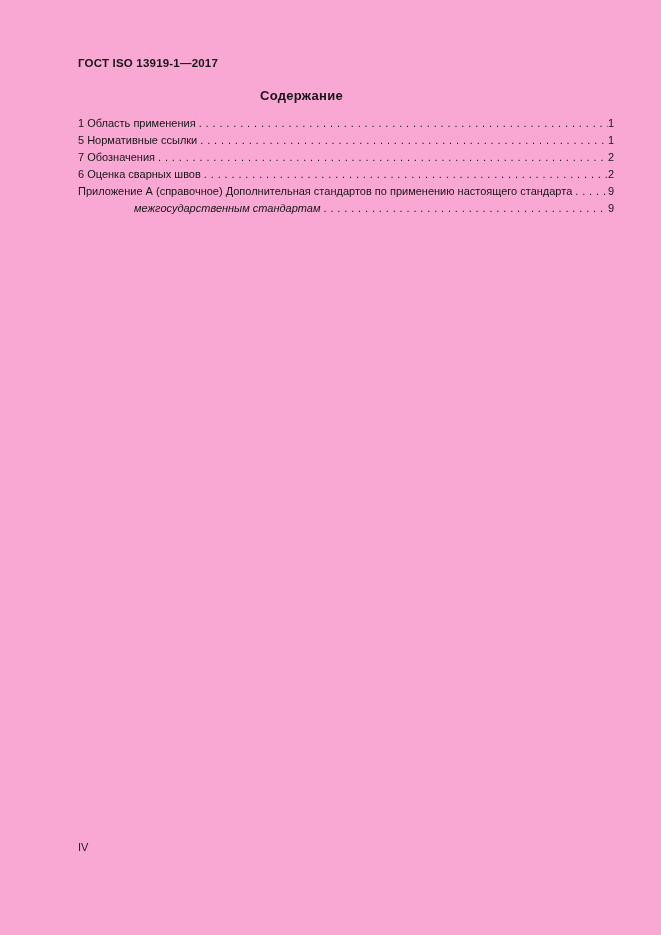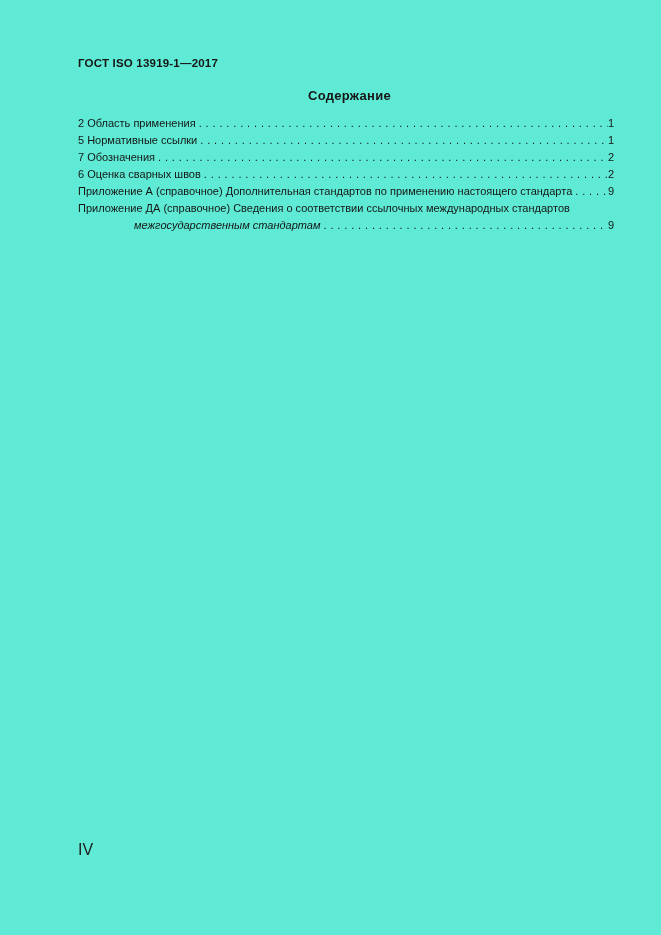--- a/index.html
+++ b/index.html
@@ -4,21 +4,21 @@
 <style>
   html, body {
     margin: 0;
     padding: 0;
     background: #ffffff;
   }
   .page {
     position: relative;
     width: 661px;
     height: 935px;
-    background: #5eead4;
+    background: #f9a8d4;
     font-family: "Liberation Sans", sans-serif;
     color: #161616;
     overflow: hidden;
   }
   .doc-header {
     position: absolute;
     left: 78px;
     top: 57px;
     font-size: 11.5px;
     font-weight: bold;
@@ -27,21 +27,20 @@
   }
   .doc-title {
     position: absolute;
     left: 0;
     top: 88px;
     width: 603px;
     text-align: center;
     font-size: 13px;
     font-weight: bold;
     letter-spacing: 0.3px;
-    padding-left: 48px;
   }
   .toc {
     position: absolute;
     left: 78px;
     top: 115px;
     width: 536px;
     font-size: 11px;
   }
   .toc-row {
     display: flex;
@@ -66,37 +65,37 @@
     white-space: nowrap;
   }
   .toc-row.indent .toc-label {
     margin-left: 56px;
     font-style: italic;
   }
   .footer-page-number {
     position: absolute;
     left: 78px;
     top: 841px;
-    font-size: 16px;
+    font-size: 11px;
     color: #222222;
   }
 </style>
 </head>
 <body>
 
 <div class="page">
 
   <div class="doc-header">ГОСТ ISO 13919-1—2017</div>
 
   <div class="doc-title">Содержание</div>
 
   <div class="toc">
 
     <div class="toc-row">
-      <span class="toc-label">2 Область применения</span>
+      <span class="toc-label">1 Область применения</span>
       <span class="toc-leader">. . . . . . . . . . . . . . . . . . . . . . . . . . . . . . . . . . . . . . . . . . . . . . . . . . . . . . . . . . . . . . . . . . . . . . . . . . . . . . . . . . . . . . . . . . . . . . . . . . . . . . . . . . . . . . . . . . . . . . . . . . . . . . . . . . . . . . . . . . . . . . . . . . . . . . . . . . . . . . . . . . . . . . . . . . . . . . . . . . . . . . . . . . . . . . . . . . . . . . . . . . . . . . . . . . . . . . . . . . . . . . . . . . . . . . . . . . . . . . . . . . . . . . . . . . . . . . . . . . . . </span>
       <span class="toc-page">1</span>
     </div>
 
     <div class="toc-row">
       <span class="toc-label">5 Нормативные ссылки</span>
       <span class="toc-leader">. . . . . . . . . . . . . . . . . . . . . . . . . . . . . . . . . . . . . . . . . . . . . . . . . . . . . . . . . . . . . . . . . . . . . . . . . . . . . . . . . . . . . . . . . . . . . . . . . . . . . . . . . . . . . . . . . . . . . . . . . . . . . . . . . . . . . . . . . . . . . . . . . . . . . . . . . . . . . . . . . . . . . . . . . . . . . . . . . . . . . . . . . . . . . . . . . . . . . . . . . . . . . . . . . . . . . . . . . . . . . . . . . . . . . . . . . . . . . . . . . . . . . . . . . . . . . . . . . . . . </span>
       <span class="toc-page">1</span>
     </div>
 
@@ -111,23 +110,20 @@
       <span class="toc-leader">. . . . . . . . . . . . . . . . . . . . . . . . . . . . . . . . . . . . . . . . . . . . . . . . . . . . . . . . . . . . . . . . . . . . . . . . . . . . . . . . . . . . . . . . . . . . . . . . . . . . . . . . . . . . . . . . . . . . . . . . . . . . . . . . . . . . . . . . . . . . . . . . . . . . . . . . . . . . . . . . . . . . . . . . . . . . . . . . . . . . . . . . . . . . . . . . . . . . . . . . . . . . . . . . . . . . . . . . . . . . . . . . . . . . . . . . . . . . . . . . . . . . . . . . . . . . . . . . . . . . </span>
       <span class="toc-page">2</span>
     </div>
 
     <div class="toc-row">
       <span class="toc-label">Приложение А (справочное) Дополнительная стандартов по применению настоящего стандарта</span>
       <span class="toc-leader">. . . . . . . . . . . . . . . . . . . . . . . . . . . . . . . . . . . . . . . . . . . . . . . . . . . . . . . . . . . . . . . . . . . . . . . . . . . . . . . . . . . . . . . . . . . . . . . . . . . . . . . . . . . . . . . . . . . . . . . . . . . . . . . . . . . . . . . . . . . . . . . . . . . . . . . . . . . . . . . . . . . . . . . . . . . . . . . . . . . . . . . . . . . . . . . . . . . . . . . . . . . . . . . . . . . . . . . . . . . . . . . . . . . . . . . . . . . . . . . . . . . . . . . . . . . . . . . . . . . . </span>
       <span class="toc-page">9</span>
     </div>
 
-    <div class="toc-row">
-      <span class="toc-label">Приложение ДА (справочное) Сведения о соответствии ссылочных международных стандартов</span>
-    </div>
 
     <div class="toc-row indent">
       <span class="toc-label">межгосударственным стандартам</span>
       <span class="toc-leader">. . . . . . . . . . . . . . . . . . . . . . . . . . . . . . . . . . . . . . . . . . . . . . . . . . . . . . . . . . . . . . . . . . . . . . . . . . . . . . . . . . . . . . . . . . . . . . . . . . . . . . . . . . . . . . . . . . . . . . . . . . . . . . . . . . . . . . . . . . . . . . . . . . . . . . . . . . . . . . . . . . . . . . . . . . . . . . . . . . . . . . . . . . . . . . . . . . . . . . . . . . . . . . . . . . . . . . . . . . . . . . . . . . . . . . . . . . . . . . . . . . . . . . . . . . . . . . . . . . . . </span>
       <span class="toc-page">9</span>
     </div>
 
   </div>
 
   <div class="footer-page-number">IV</div>

